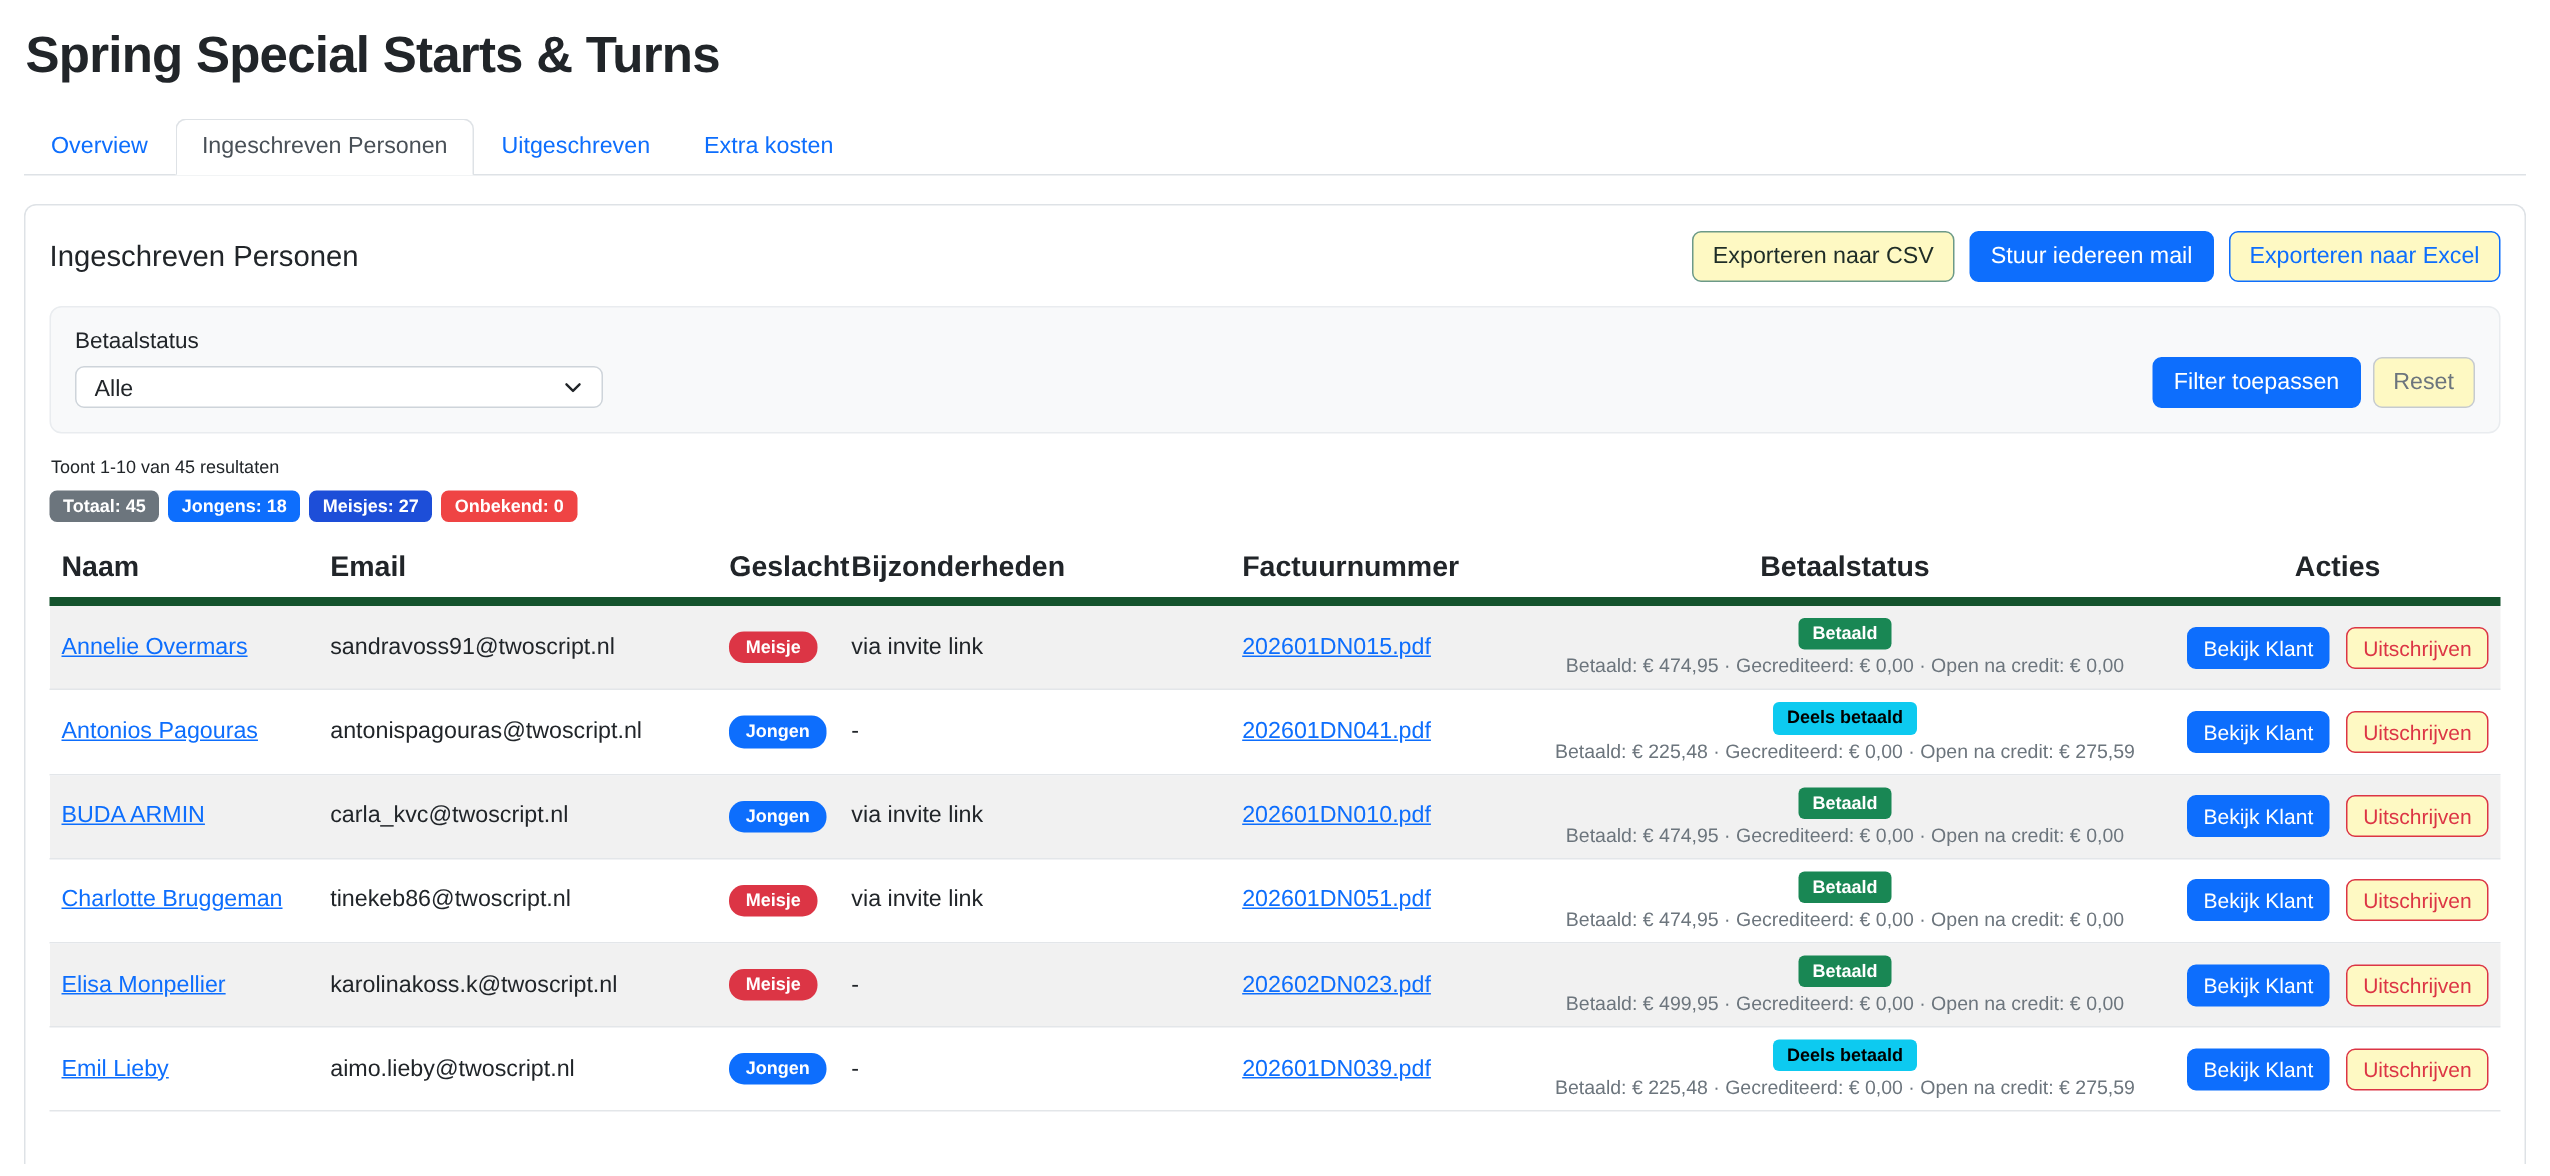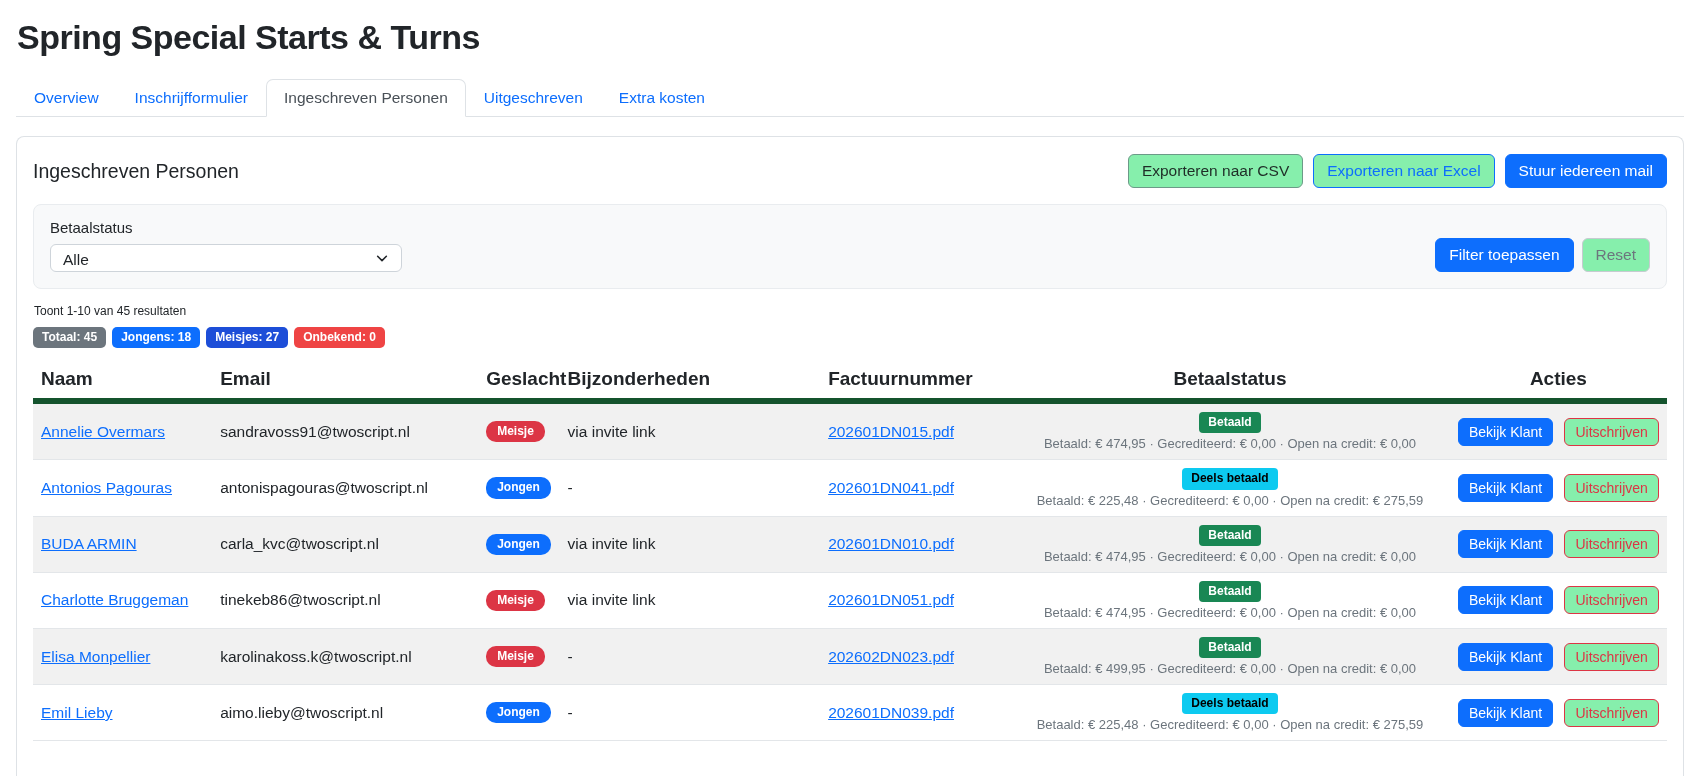--- a/index.html
+++ b/index.html
@@ -51,21 +51,21 @@
     align-items: center;
   }
   .card-title { font-size: 19.5px; font-weight: 500; }
   .header-buttons { display: flex; gap: 10px; }
   .btn {
     font-family: inherit;
     font-size: 15.5px;
     padding: 7px 13px;
     border-radius: 6px;
     border: 1px solid transparent;
-    background: #86efac;
+    background: #fef9c3;
     cursor: pointer;
     white-space: nowrap;
   }
   .btn-outline-csv { border-color: #6c9a88; color: #1f2d27; }
   .btn-outline-primary { border-color: #0d6efd; color: #0d6efd; }
   .btn-primary { background: #0d6efd; border-color: #0d6efd; color: #fff; }
   .btn-outline-secondary { border-color: #c6cbd0; color: #6c757d; }
   .btn-outline-danger { border-color: #dc3545; color: #dc3545; }
   .btn-sm { font-size: 14px; padding: 5px 10px; }
   
@@ -142,34 +142,33 @@
   .col-actions-cell { text-align: center; white-space: nowrap; margin-top: 28px; }
   .col-actions-cell .btn + .btn { margin-left: 7px; }
 </style>
 </head>
 <body>
 
 <h1 class="page-title">Spring Special Starts &amp; Turns</h1>
 
 <nav class="tab-bar">
     <div class="tab">Overview</div>
-    <div class="tab">Inschrijfformulier</div>
     <div class="tab active">Ingeschreven Personen</div>
     <div class="tab">Uitgeschreven</div>
     <div class="tab">Extra kosten</div>
   </nav>
 
 <section class="card">
 
   <div class="card-header-row">
     <h2 class="card-title">Ingeschreven Personen</h2>
     <div class="header-buttons">
       <button class="btn btn-outline-csv">Exporteren naar CSV</button>
+      <button class="btn btn-primary">Stuur iedereen mail</button>
       <button class="btn btn-outline-primary">Exporteren naar Excel</button>
-      <button class="btn btn-primary">Stuur iedereen mail</button>
     </div>
   </div>
 
   <div class="filter-box">
     <div class="filter-left">
       <label class="filter-label">Betaalstatus</label>
       <div class="select-wrap">
         <select>
           <option>Alle</option>
         </select>

